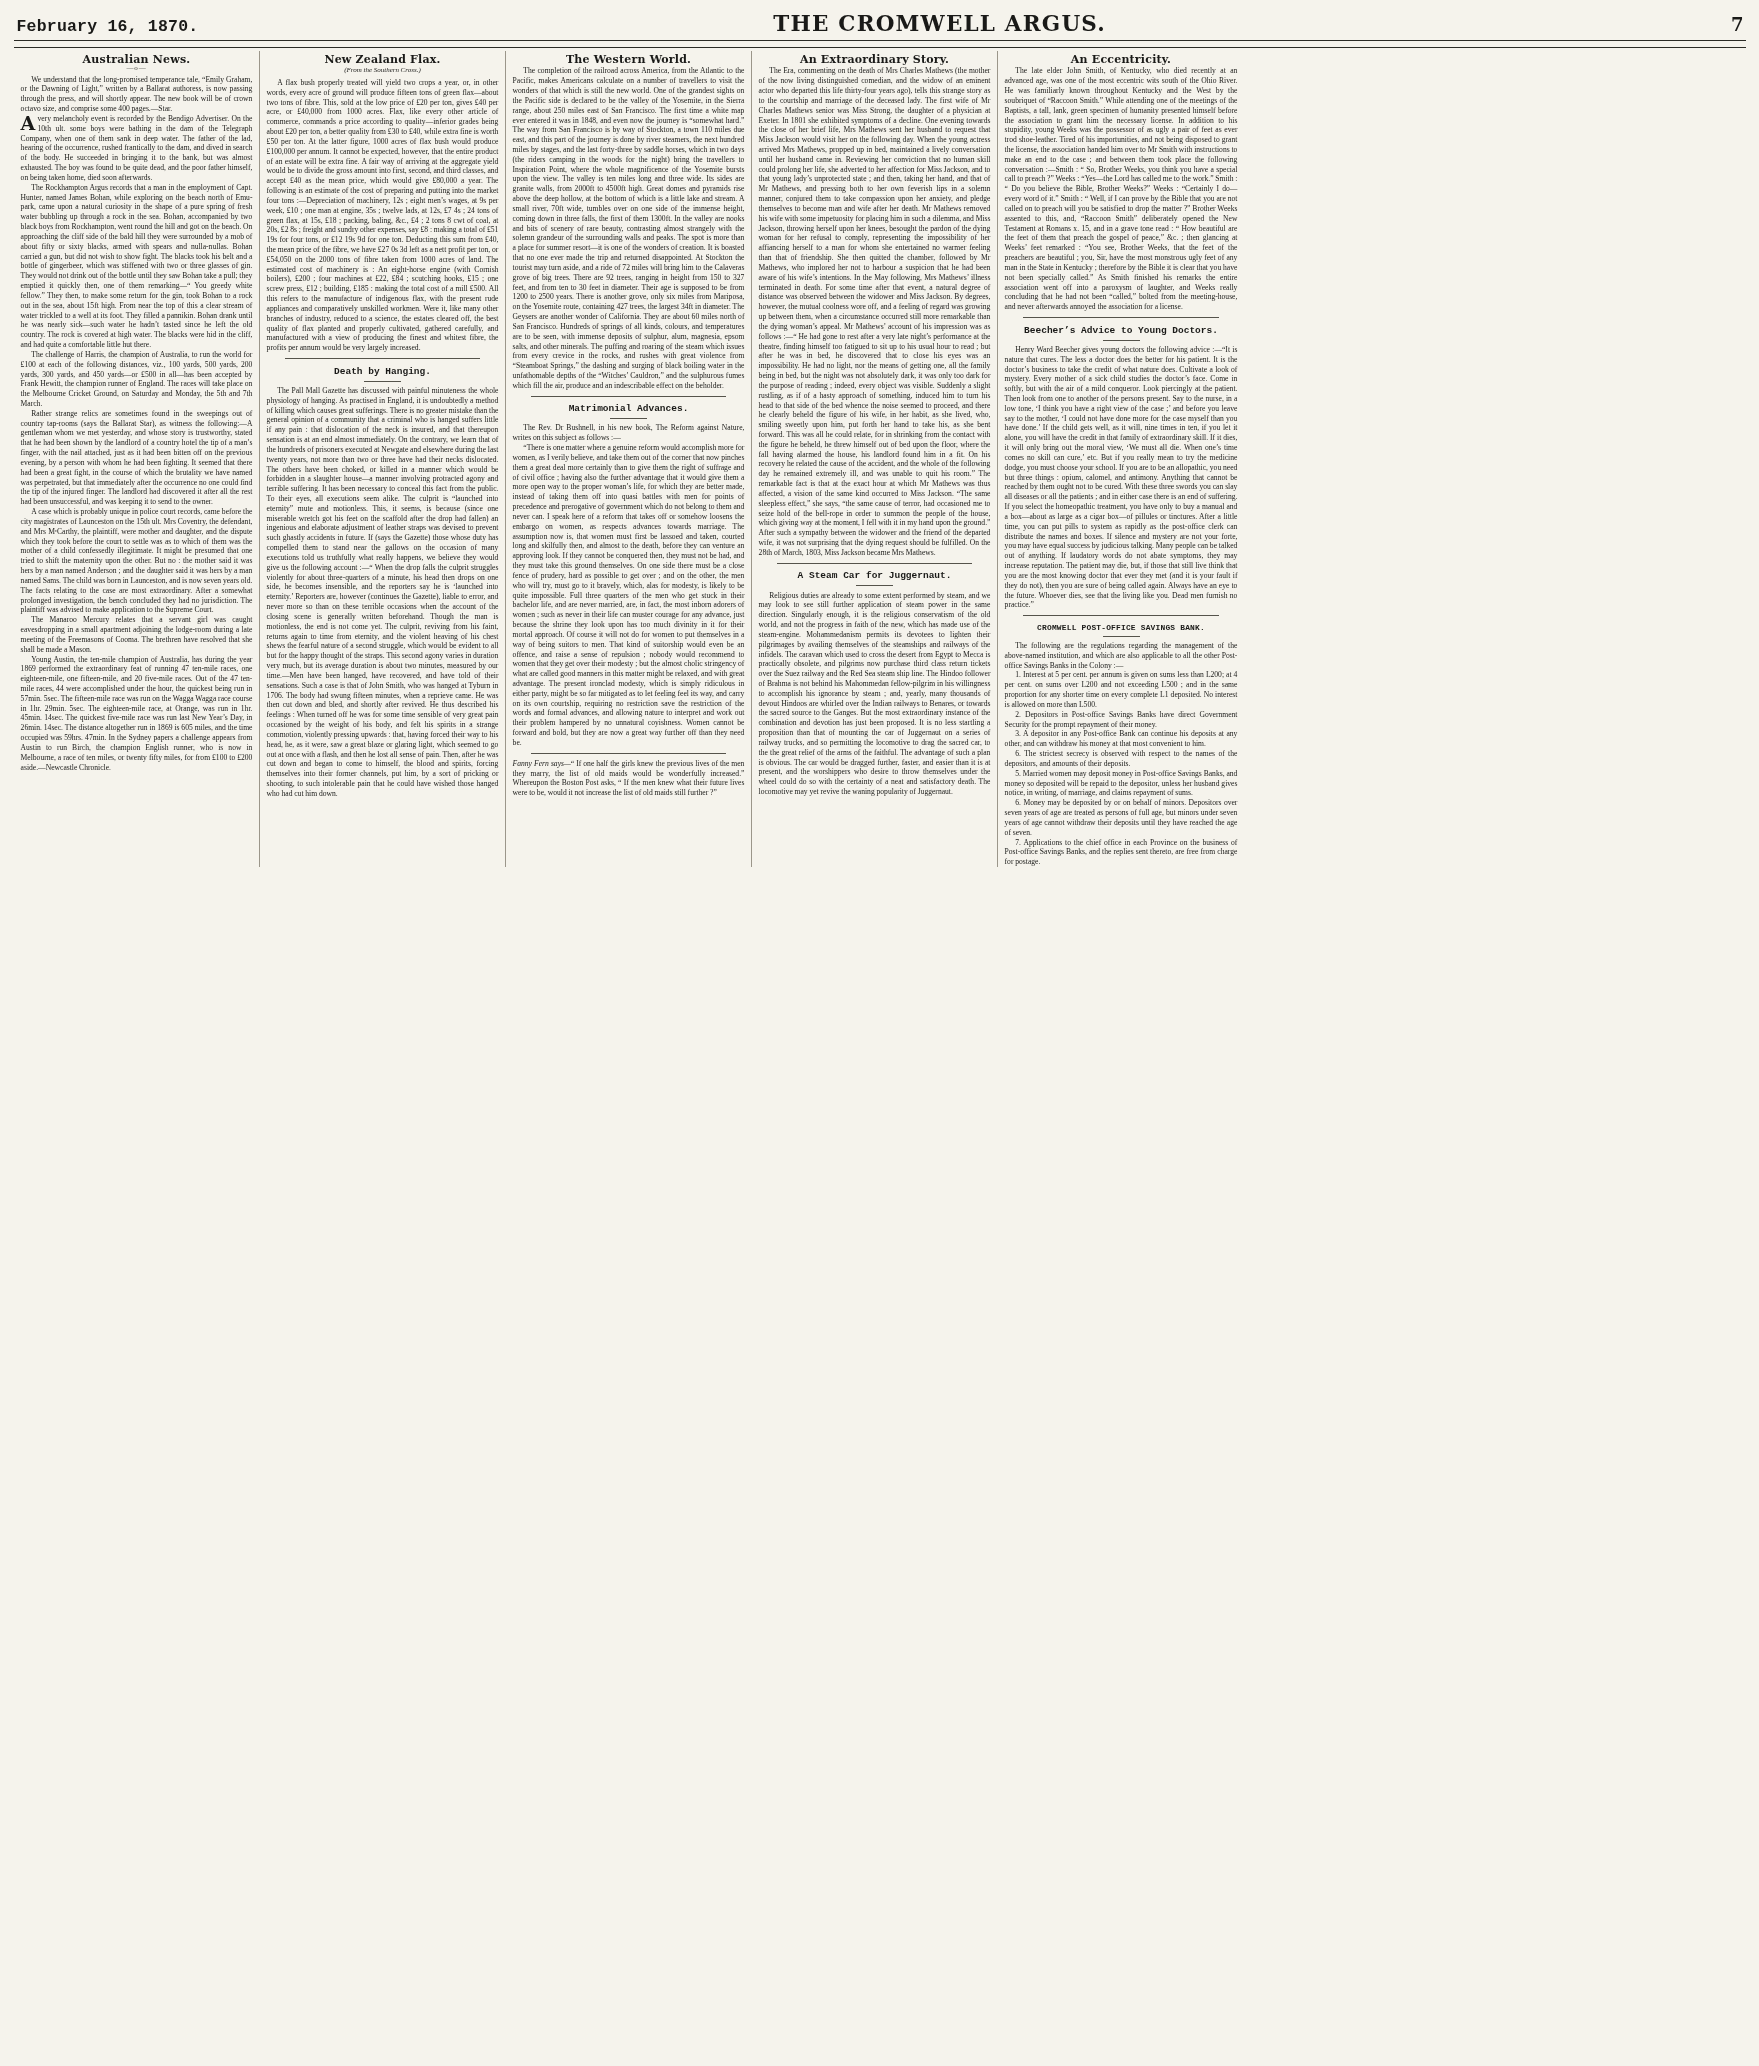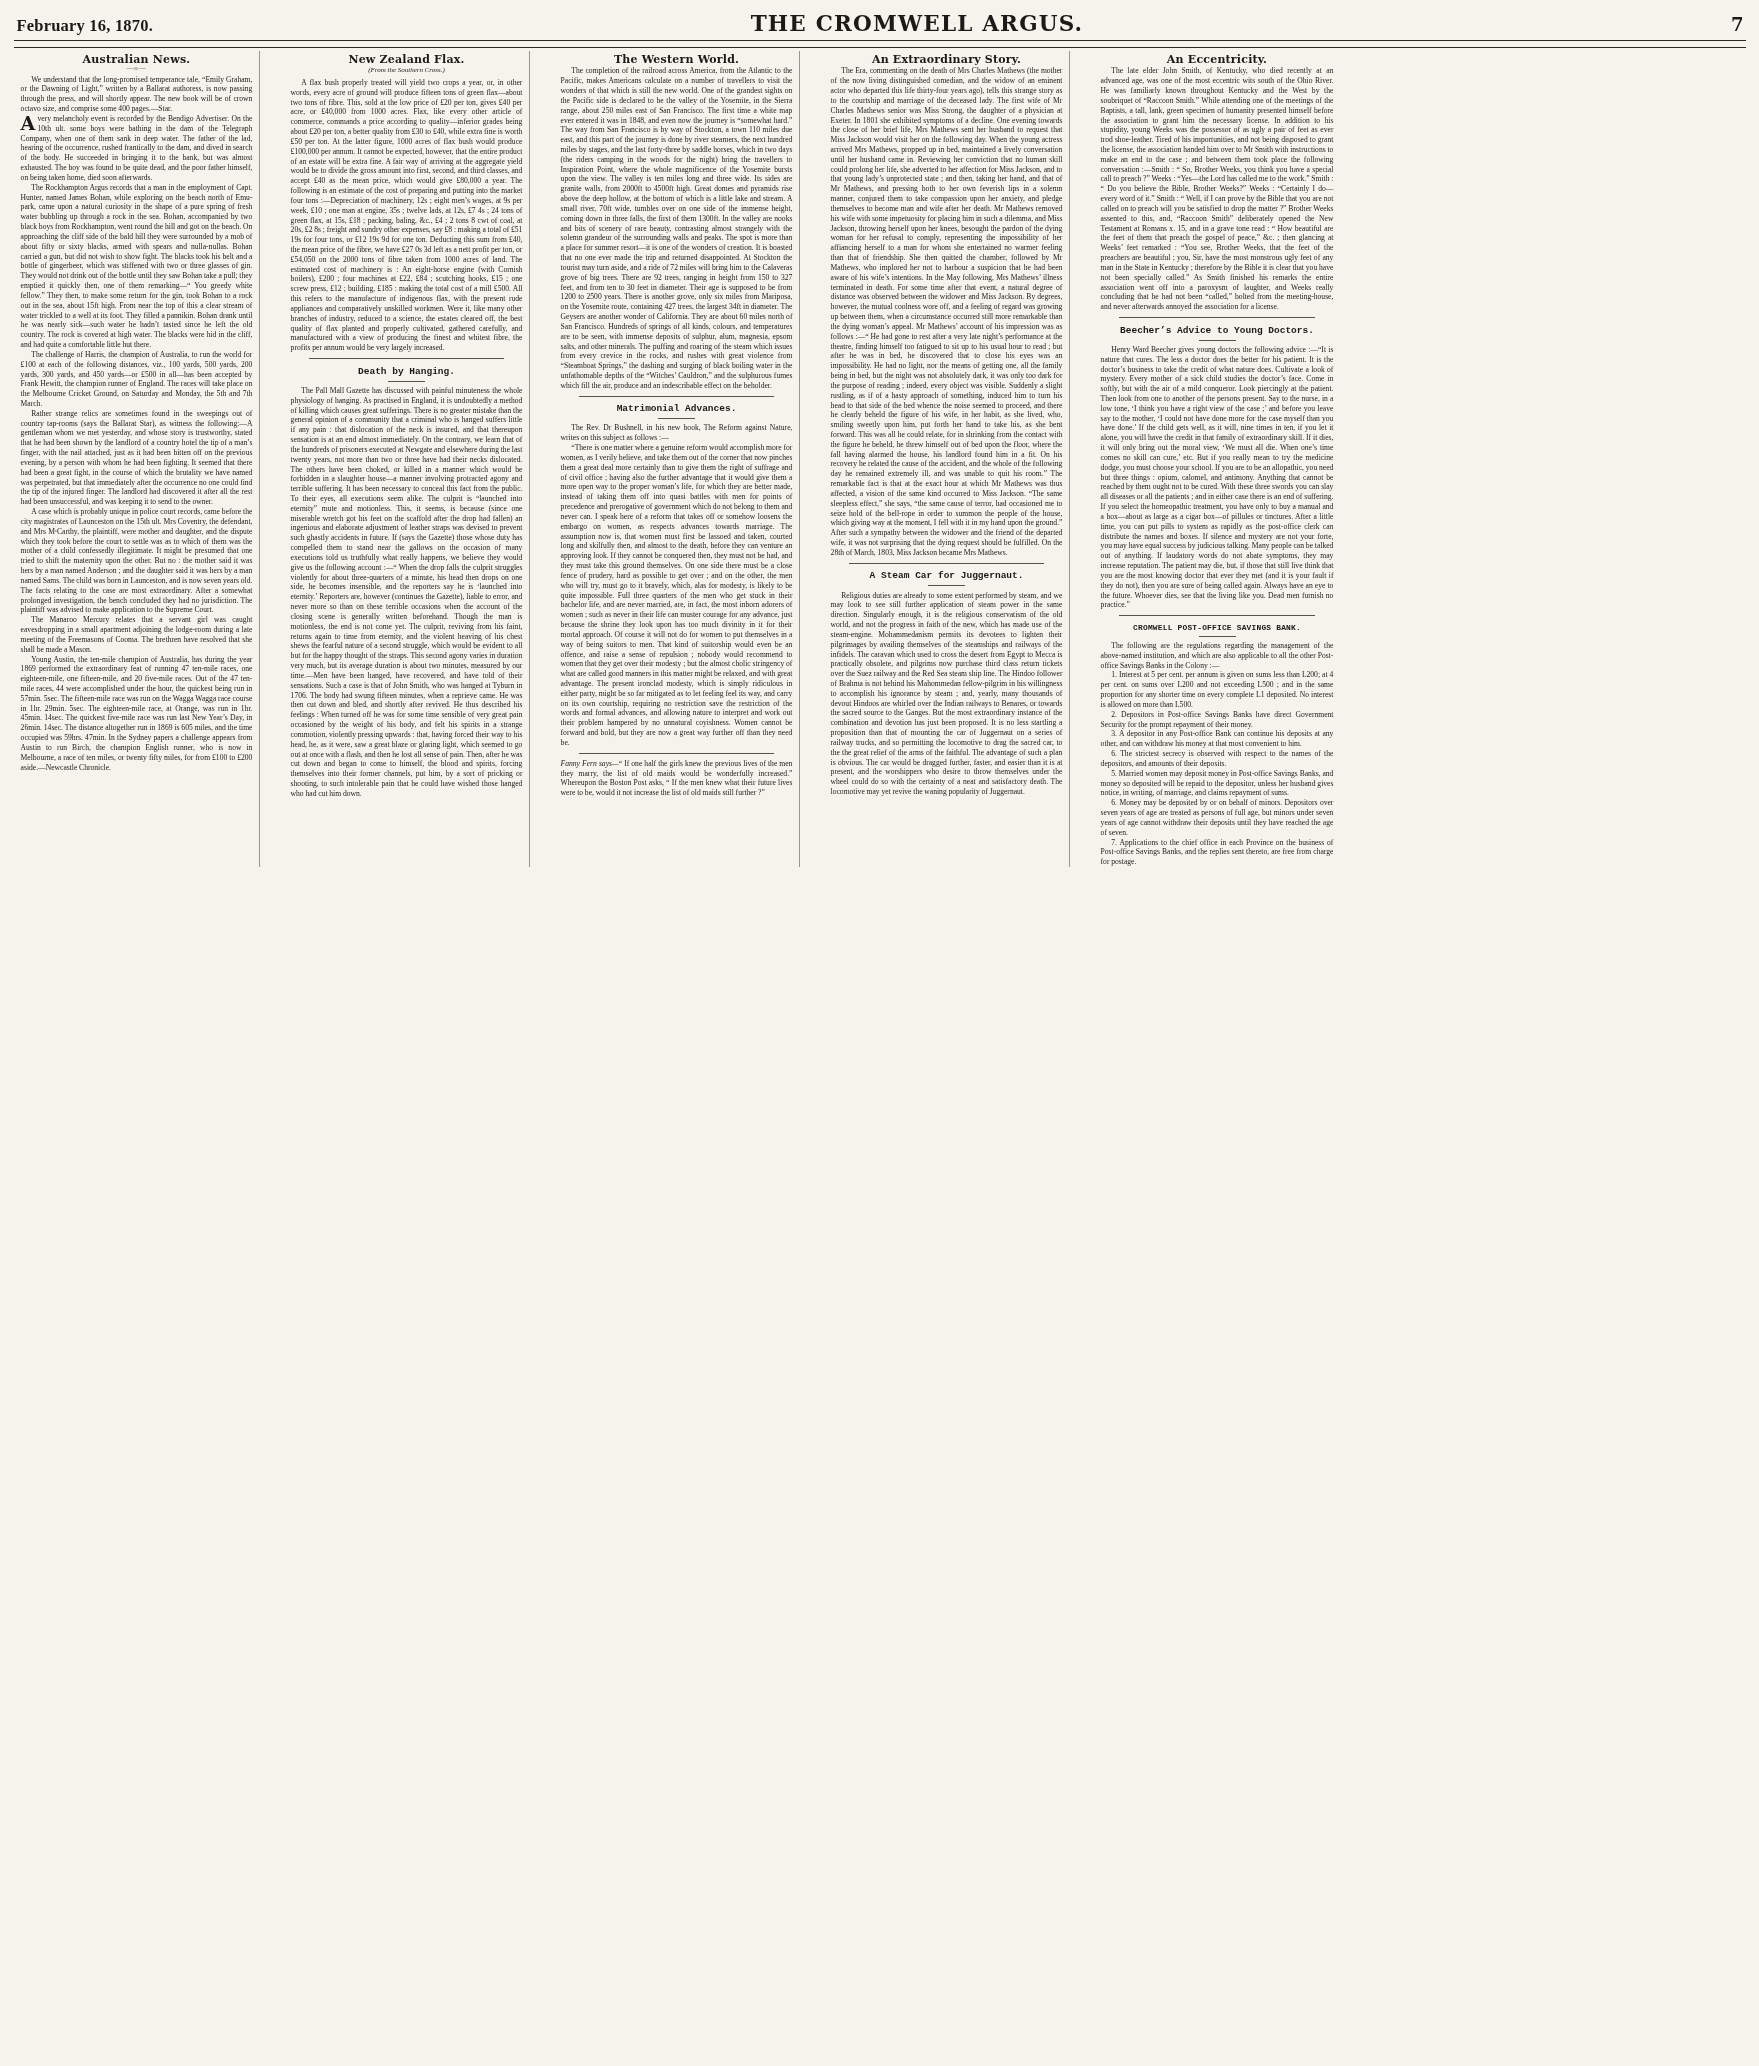--- a/index.html
+++ b/index.html
@@ -21,21 +21,21 @@
     position: relative;
   }
   .masthead {
     display: flex;
     align-items: baseline;
     justify-content: space-between;
     padding: 0 2.5px 4.1px 2.5px;
     border-bottom: 1.2px solid #2b2b26;
   }
   .masthead-date {
-    font-family: Liberation Serif, serif;
+    font-family: Liberation Mono, monospace;
     font-weight: bold;
     font-size: 16.5px;
     letter-spacing: 0.2px;
   }
   .masthead-title {
     font-family: "DejaVu Serif", serif;
     font-weight: bold;
     font-size: 21.5px;
     letter-spacing: 1.2px;
     margin-left: -50px;
@@ -44,21 +44,20 @@
   .masthead-page {
     font-family: "DejaVu Serif", serif;
     font-weight: bold;
     font-size: 18px;
   }
   .columns {
     display: flex;
     margin-top: 5.8px;
     border-top: 0.8px solid #2b2b26;
     padding-top: 3.3px;
-    gap: 24px;
   }
   .col {
     width: 246px;
     padding: 0 6.6px;
     border-right: 0.4px solid #9b968a;
   }
   .col:last-child { border-right: none; }
 
   h2.col-head {
     font-family: "DejaVu Serif", serif;

